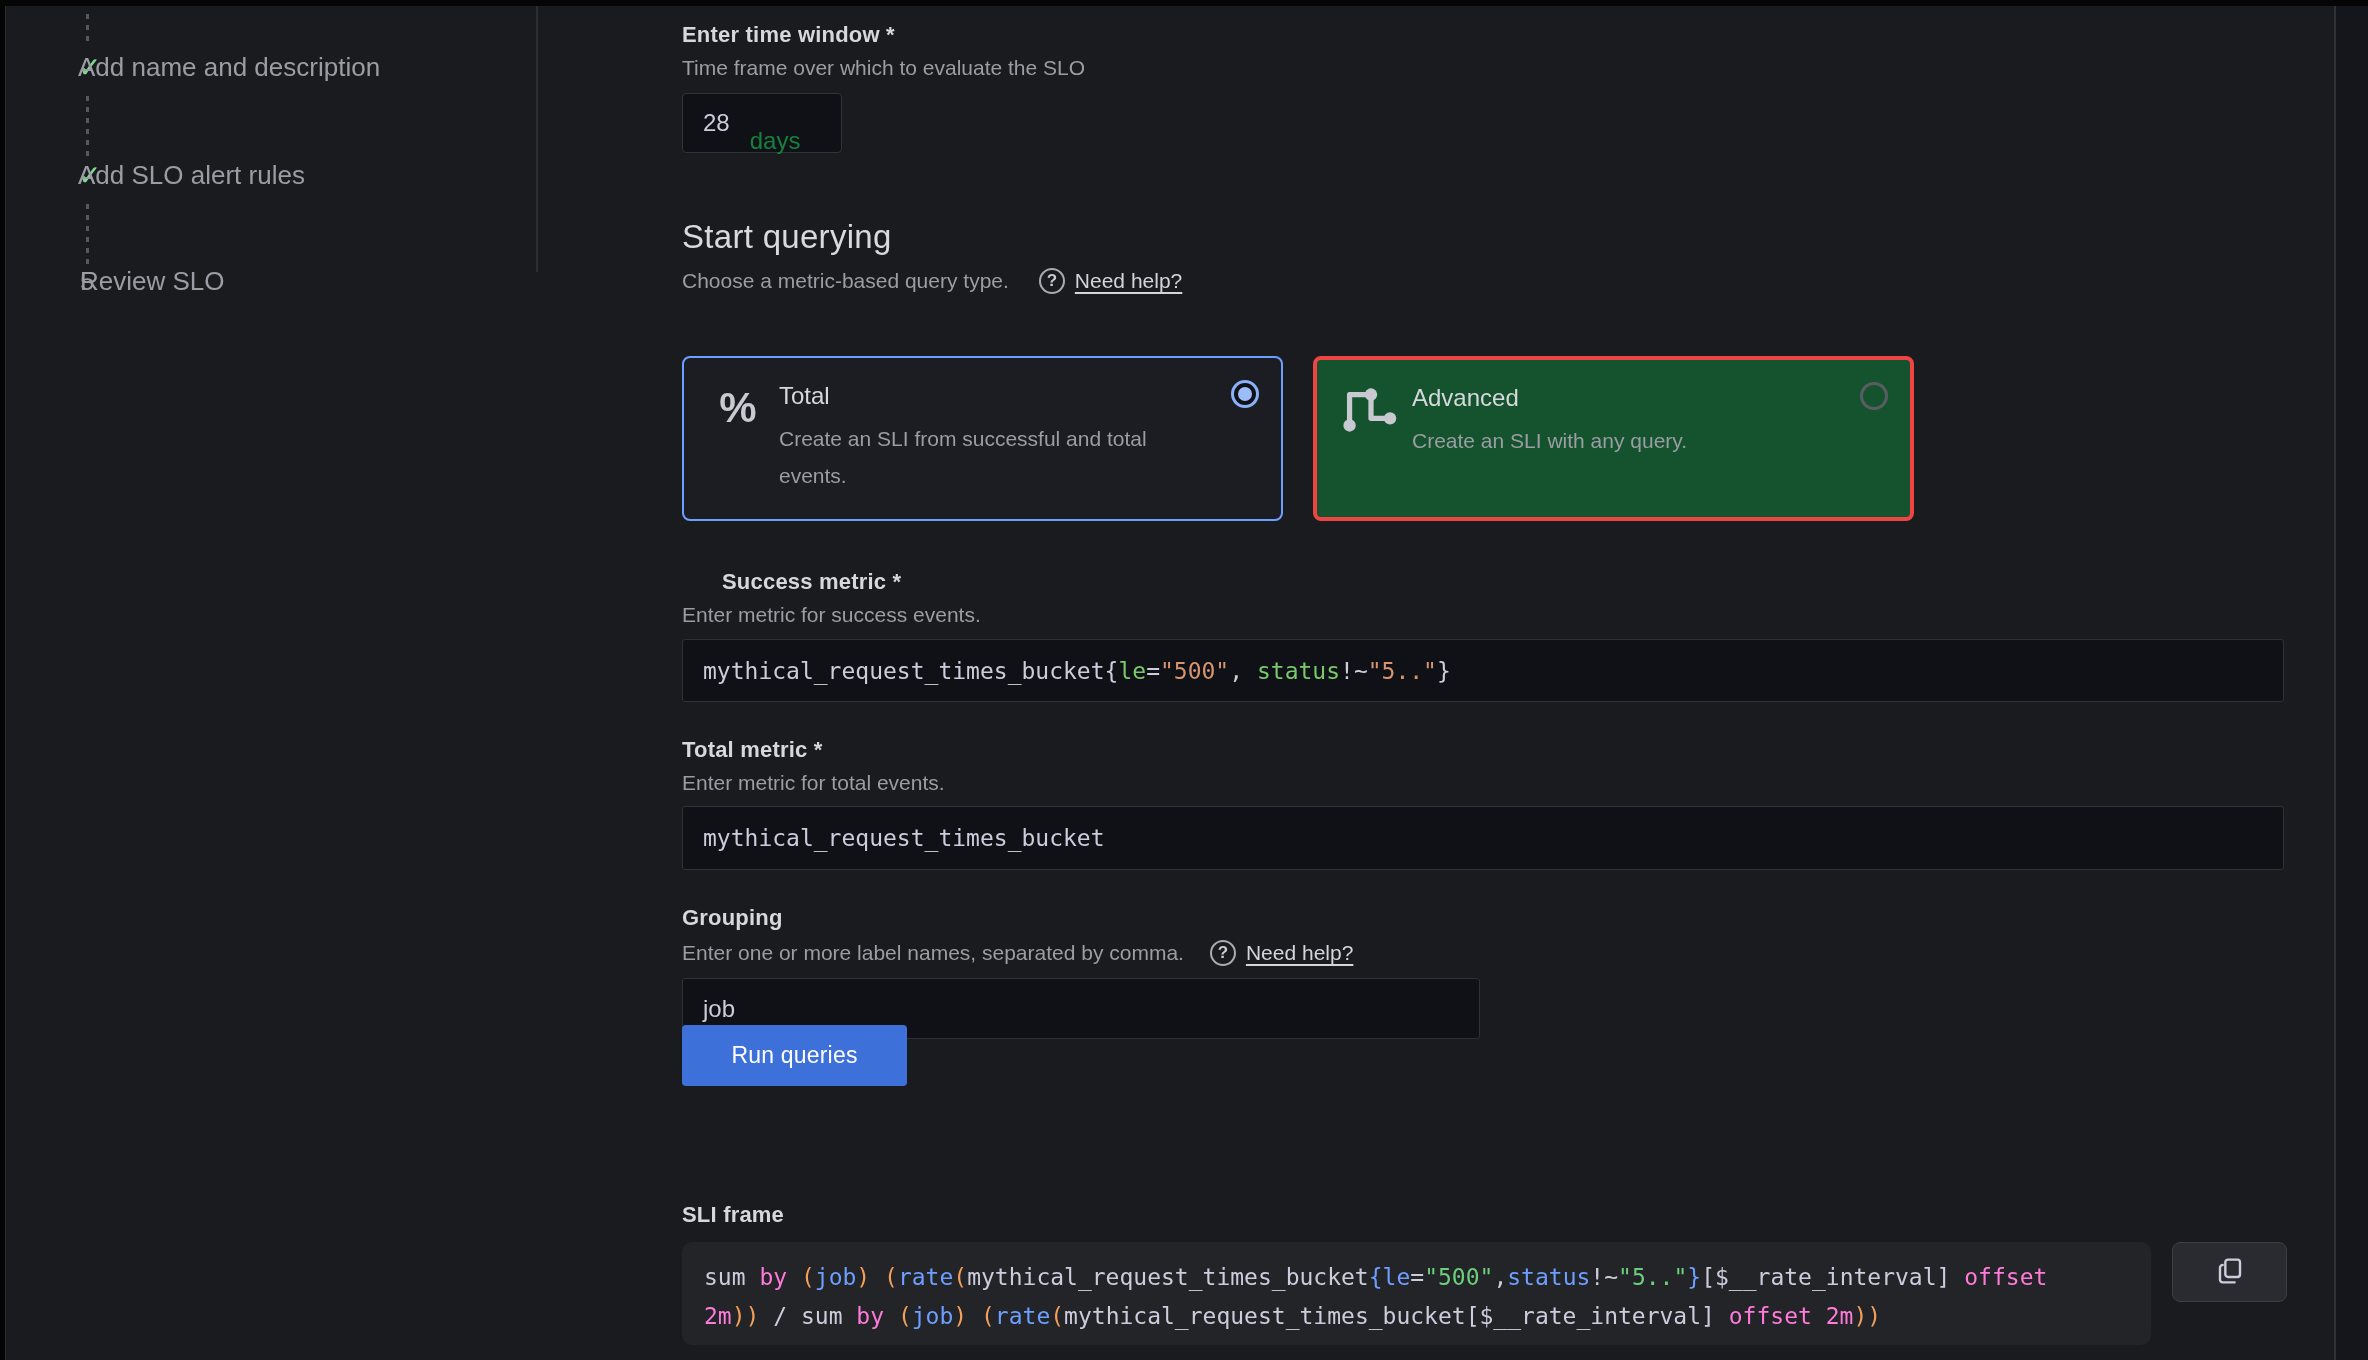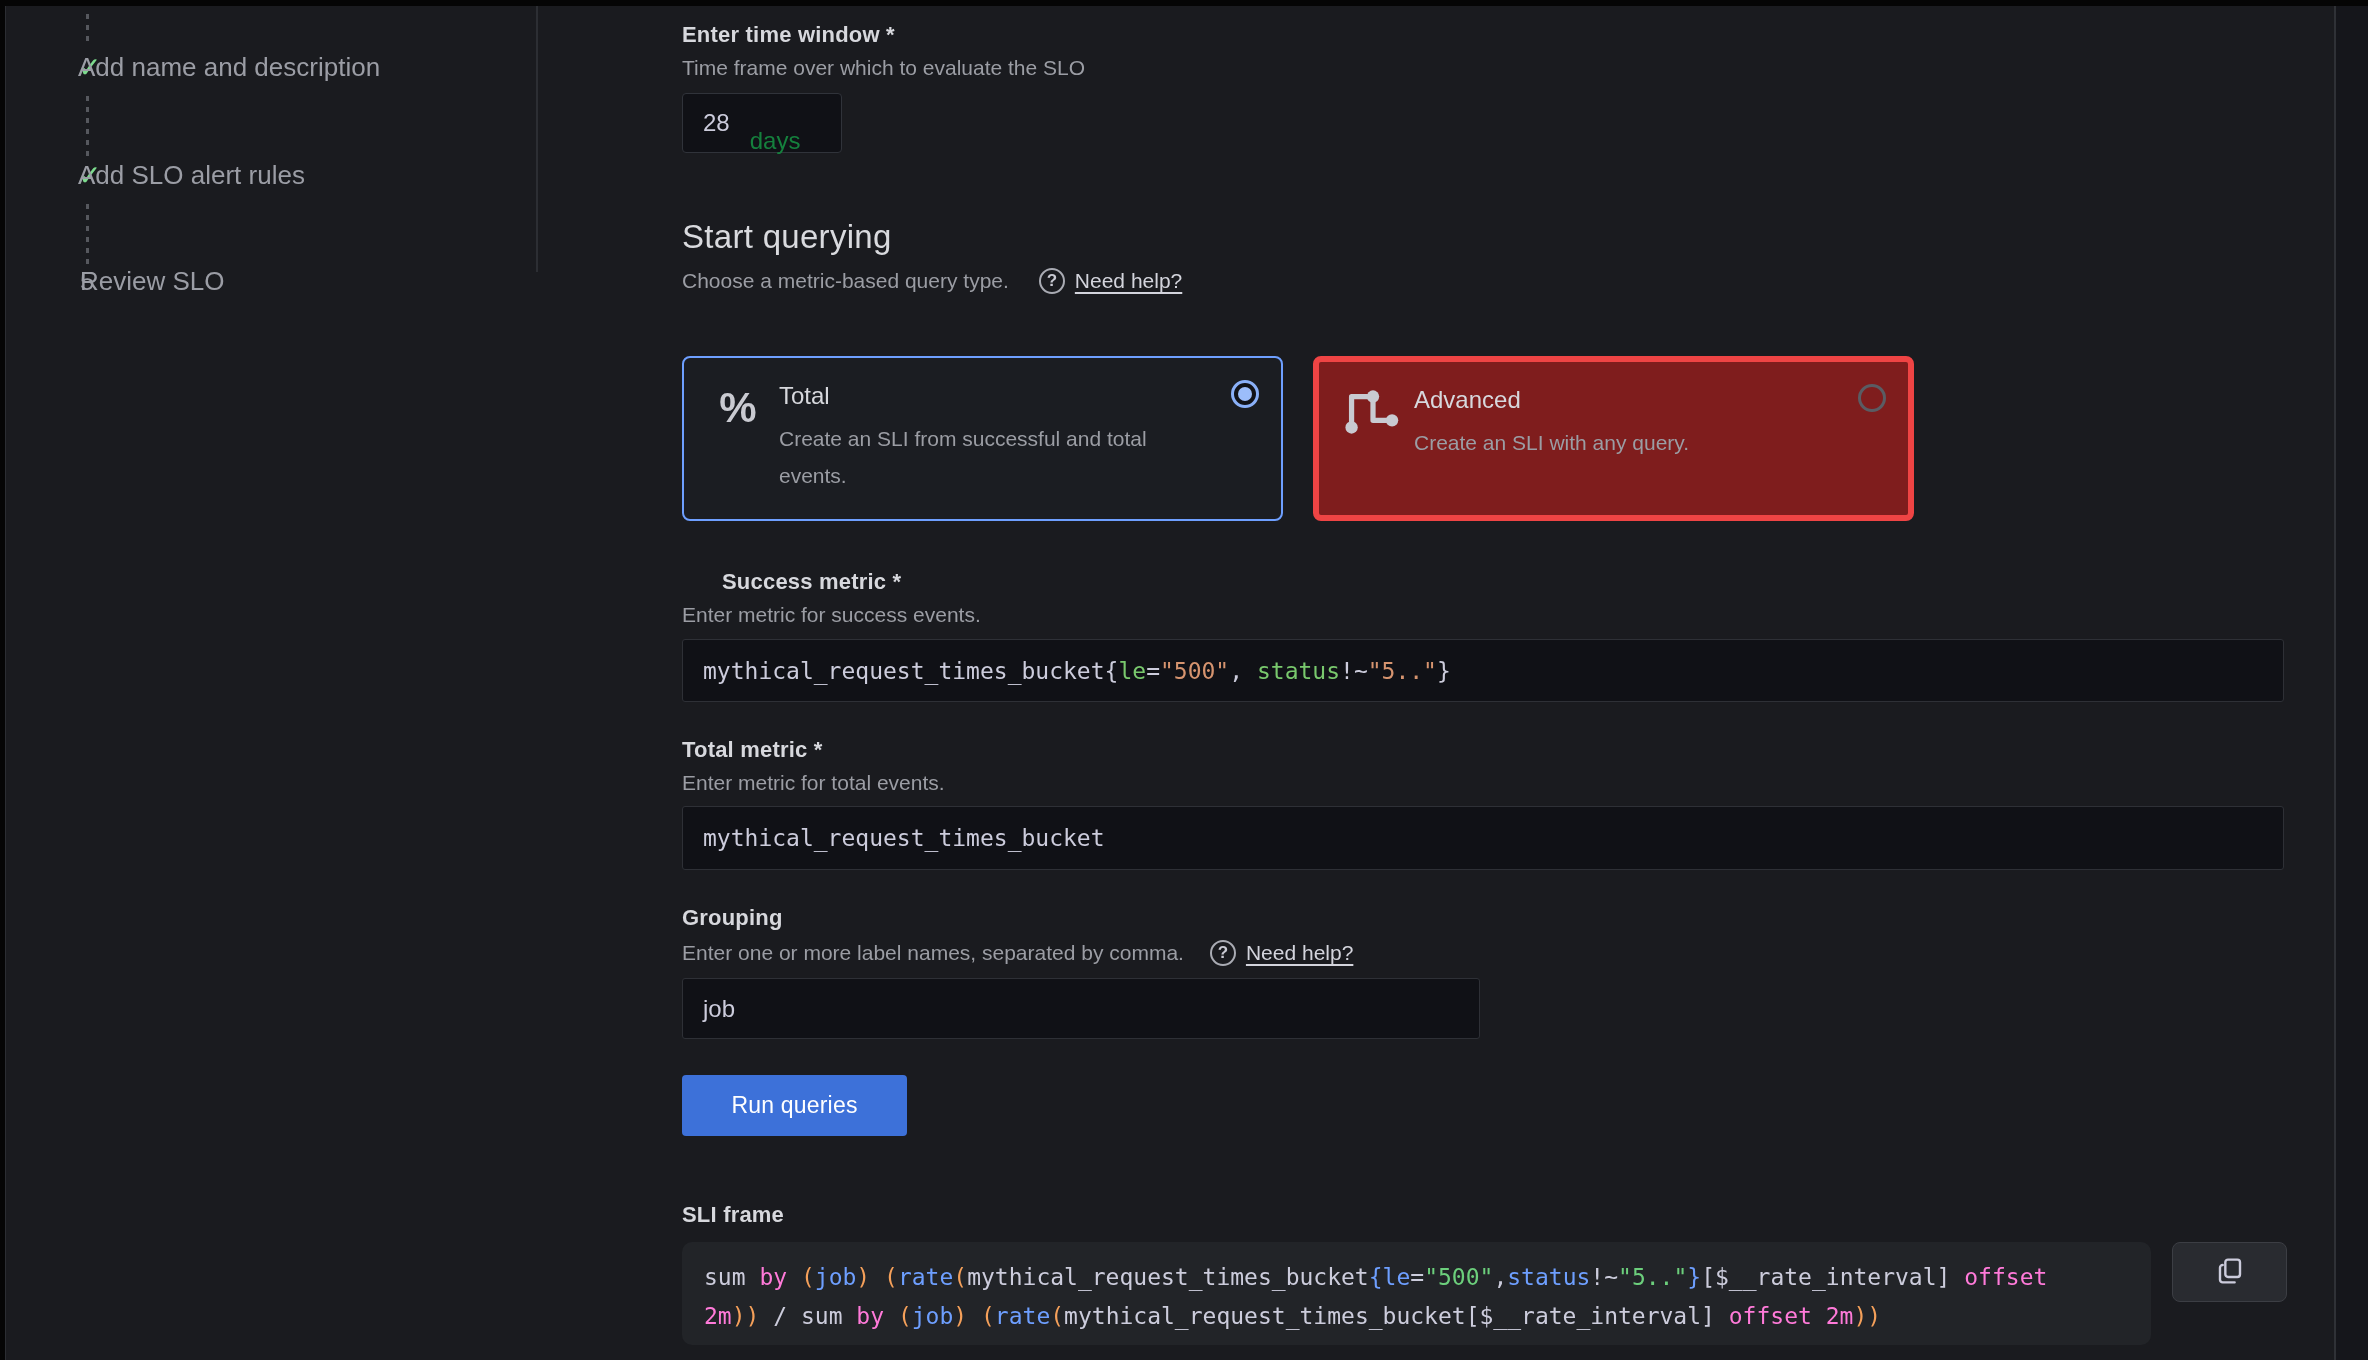--- a/index.html
+++ b/index.html
@@ -56,21 +56,21 @@
   .prom-circle {
     width:26px; height:26px; border-radius:50%; background:#e6522c;
     display:inline-flex; align-items:center; justify-content:center; margin-right:12px; flex:0 0 auto;
   }
   .ds-name { font-size:21px; font-style:italic; color:#b9bac3; }
   .ds-rest { font-size:21px; color:#9b9da4; }
 
   
   .qcard { position:absolute; top:350px; height:165px; width:601px; border-radius:8px; }
   .qcard.selected { left:0; background:#1b1d22; border:2px solid #6e9fff; }
-  .qcard.unselected { left:631px; background:#7f1d1d; border:6px solid #ef4444; }
+  .qcard.unselected { left:631px; background:#14532d; border:4px solid #ef4444; }
   .qcard-icon-wrap { position:absolute; left:24px; top:22px; width:60px; height:56px;
     display:flex; align-items:center; justify-content:center; }
   .percent-glyph { font-size:42px; font-weight:bold; color:#c9cad1; }
   .qcard-title { position:absolute; left:95px; top:24px; font-size:24px; font-weight:500; color:#d7d8dd; }
   .qcard-desc { position:absolute; left:95px; top:62px; width:400px; font-size:21px; color:#9b9da4; line-height:37px; }
   .radio { position:absolute; right:22px; top:22px; width:28px; height:28px; border-radius:50%; }
   .radio.on { border:3px solid #8ab0f8; background:#111218; }
   .radio.on::after { content:""; position:absolute; left:4px; top:4px; width:14px; height:14px;
     border-radius:50%; background:#9cbdfa; }
   .radio.off { border:3px solid #5a5c63; background:transparent; }
@@ -83,21 +83,21 @@
   }
   .mono { font-family:"DejaVu Sans Mono", monospace; font-size:23px; color:#ccccdc; }
   .sans-val { font-size:24px; color:#ccccdc; }
   .grouping-input {
     position:absolute; left:0; top:972px; width:798px; height:61px;
     background:#101116; border:1px solid #2e3036; border-radius:3px;
     display:flex; align-items:center; padding-left:20px;
   }
 
   .run-btn {
-    position:absolute; left:0; top:1069px; width:225px; height:61px;
+    position:absolute; left:0; top:1019px; width:225px; height:61px;
     background:#3d71d9; border:none; border-radius:4px; cursor:pointer;
     color:#ffffff; font-size:23px; font-weight:500; font-family:"Liberation Sans", sans-serif;
     display:flex; align-items:center; justify-content:center; letter-spacing:.2px;
   }
 
   
   .code-block {
     position:absolute; left:0; top:1236px; width:1469px; height:103px;
     background:#222428; border-radius:10px; padding:16px 22px;
     font-family:"DejaVu Sans Mono", monospace; font-size:23px; line-height:39px;

